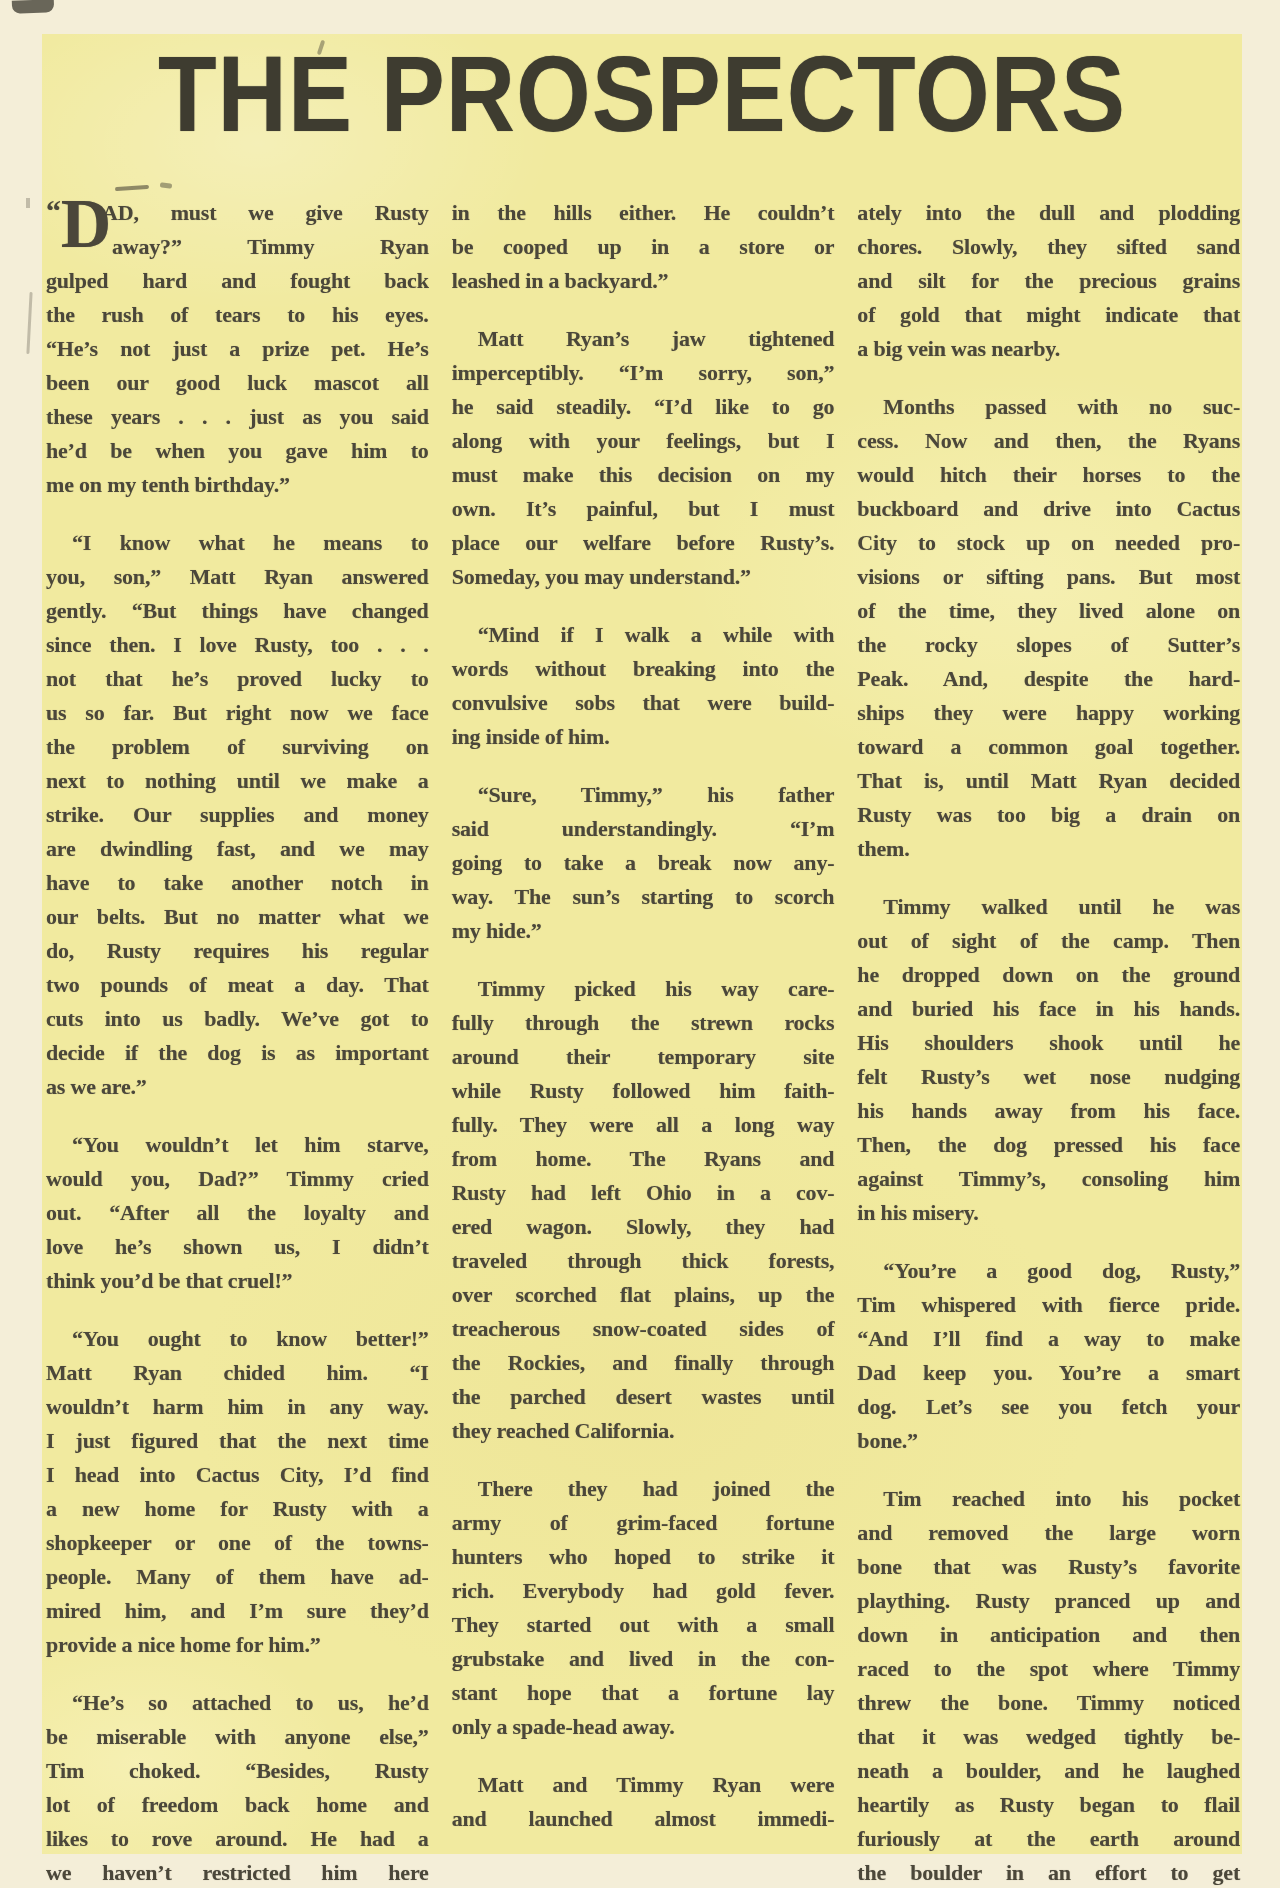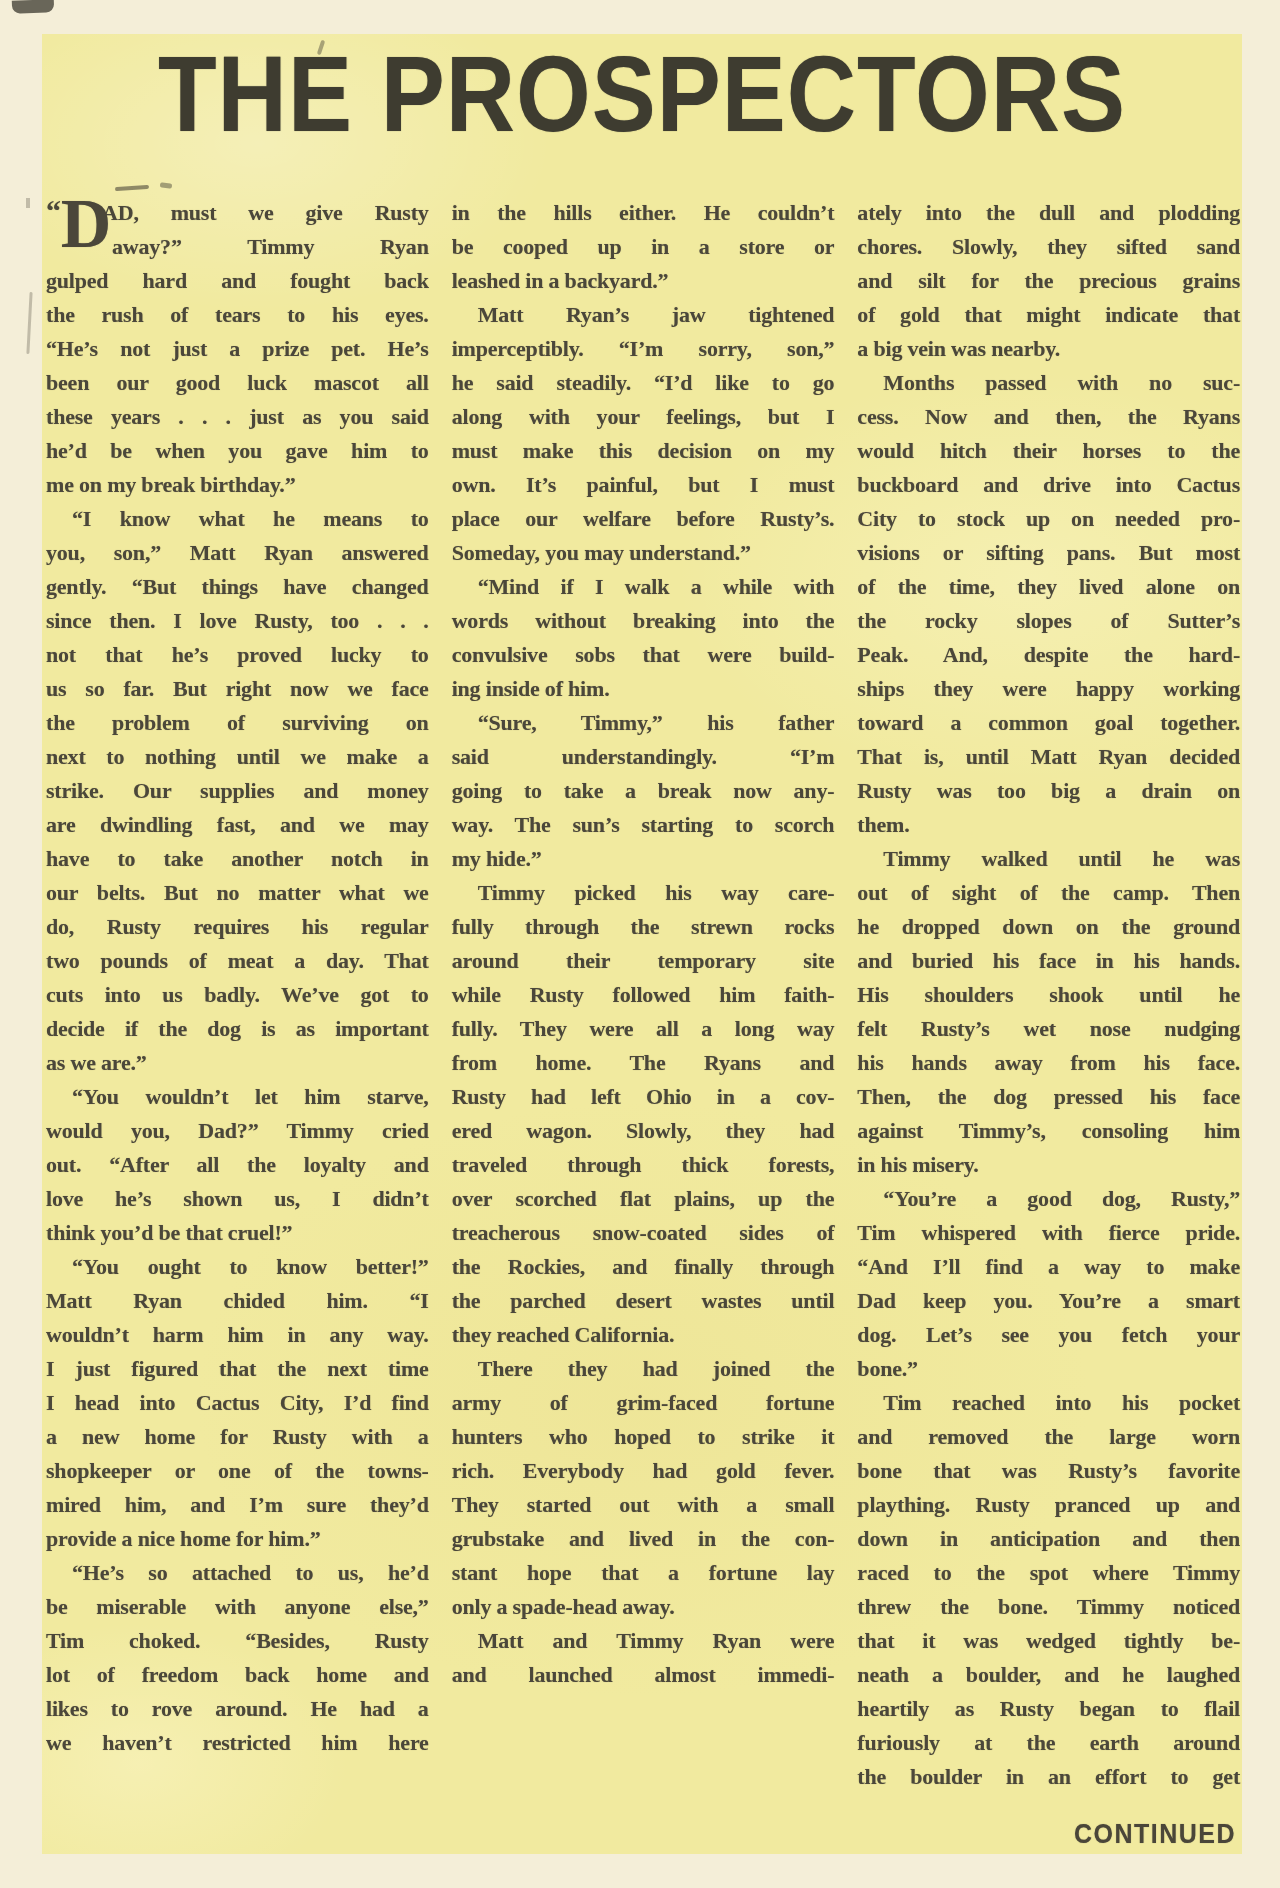--- a/index.html
+++ b/index.html
@@ -58,21 +58,21 @@
     line-height:34px;
     text-align:justify;
     text-align-last:justify;
     white-space:nowrap;
     text-shadow:0 0 1px rgba(75,71,58,0.35);
   }
   .line.end{
     text-align:right;
     text-align-last:left;
   }
-  .line.indent{ text-indent:26px; }
+  .line.indent{ text-indent:26px;margin-top:24px; }
   .dropcap{
     position:absolute;
     top:-7px;left:0;
     color:var(--ink);
     white-space:nowrap;
     text-shadow:0 0 1px rgba(75,71,58,0.4);
   }
   .dropcap .dq{ font-size:30px; font-weight:700; vertical-align:26px; }
   .dropcap .dl{ font-size:70px; font-weight:700; line-height:70px; }
   .continued{
@@ -105,21 +105,21 @@
       <div class="col">
         <span class="dropcap"><span class="dq">“</span><span class="dl">D</span></span>
         <div class="line" style="padding-left: 56px;">AD, must we give Rusty</div>
         <div class="line" style="padding-left: 66px;">away?” Timmy Ryan</div>
         <div class="line">gulped hard and fought back</div>
         <div class="line">the rush of tears to his eyes.</div>
         <div class="line">“He’s not just a prize pet. He’s</div>
         <div class="line">been our good luck mascot all</div>
         <div class="line">these years . . . just as you said</div>
         <div class="line">he’d be when you gave him to</div>
-        <div class="line end">me on my break birthday.”</div>
+        <div class="line end">me on my tenth birthday.”</div>
         <div class="line indent">“I know what he means to</div>
         <div class="line">you, son,” Matt Ryan answered</div>
         <div class="line">gently. “But things have changed</div>
         <div class="line">since then. I love Rusty, too . . .</div>
         <div class="line">not that he’s proved lucky to</div>
         <div class="line">us so far. But right now we face</div>
         <div class="line">the problem of surviving on</div>
         <div class="line">next to nothing until we make a</div>
         <div class="line">strike. Our supplies and money</div>
         <div class="line">are dwindling fast, and we may</div>
@@ -135,20 +135,21 @@
         <div class="line">out. “After all the loyalty and</div>
         <div class="line">love he’s shown us, I didn’t</div>
         <div class="line end">think you’d be that cruel!”</div>
         <div class="line indent">“You ought to know better!”</div>
         <div class="line">Matt Ryan chided him. “I</div>
         <div class="line">wouldn’t harm him in any way.</div>
         <div class="line">I just figured that the next time</div>
         <div class="line">I head into Cactus City, I’d find</div>
         <div class="line">a new home for Rusty with a</div>
         <div class="line">shopkeeper or one of the towns-</div>
+        <div class="line">people. Many of them have ad-</div>
         <div class="line">mired him, and I’m sure they’d</div>
         <div class="line end">provide a nice home for him.”</div>
         <div class="line indent">“He’s so attached to us, he’d</div>
         <div class="line">be miserable with anyone else,”</div>
         <div class="line">Tim choked. “Besides, Rusty</div>
         <div class="line">lot of freedom back home and</div>
         <div class="line">likes to rove around. He had a</div>
         <div class="line">we haven’t restricted him here</div>
       </div>
       <div class="col">

